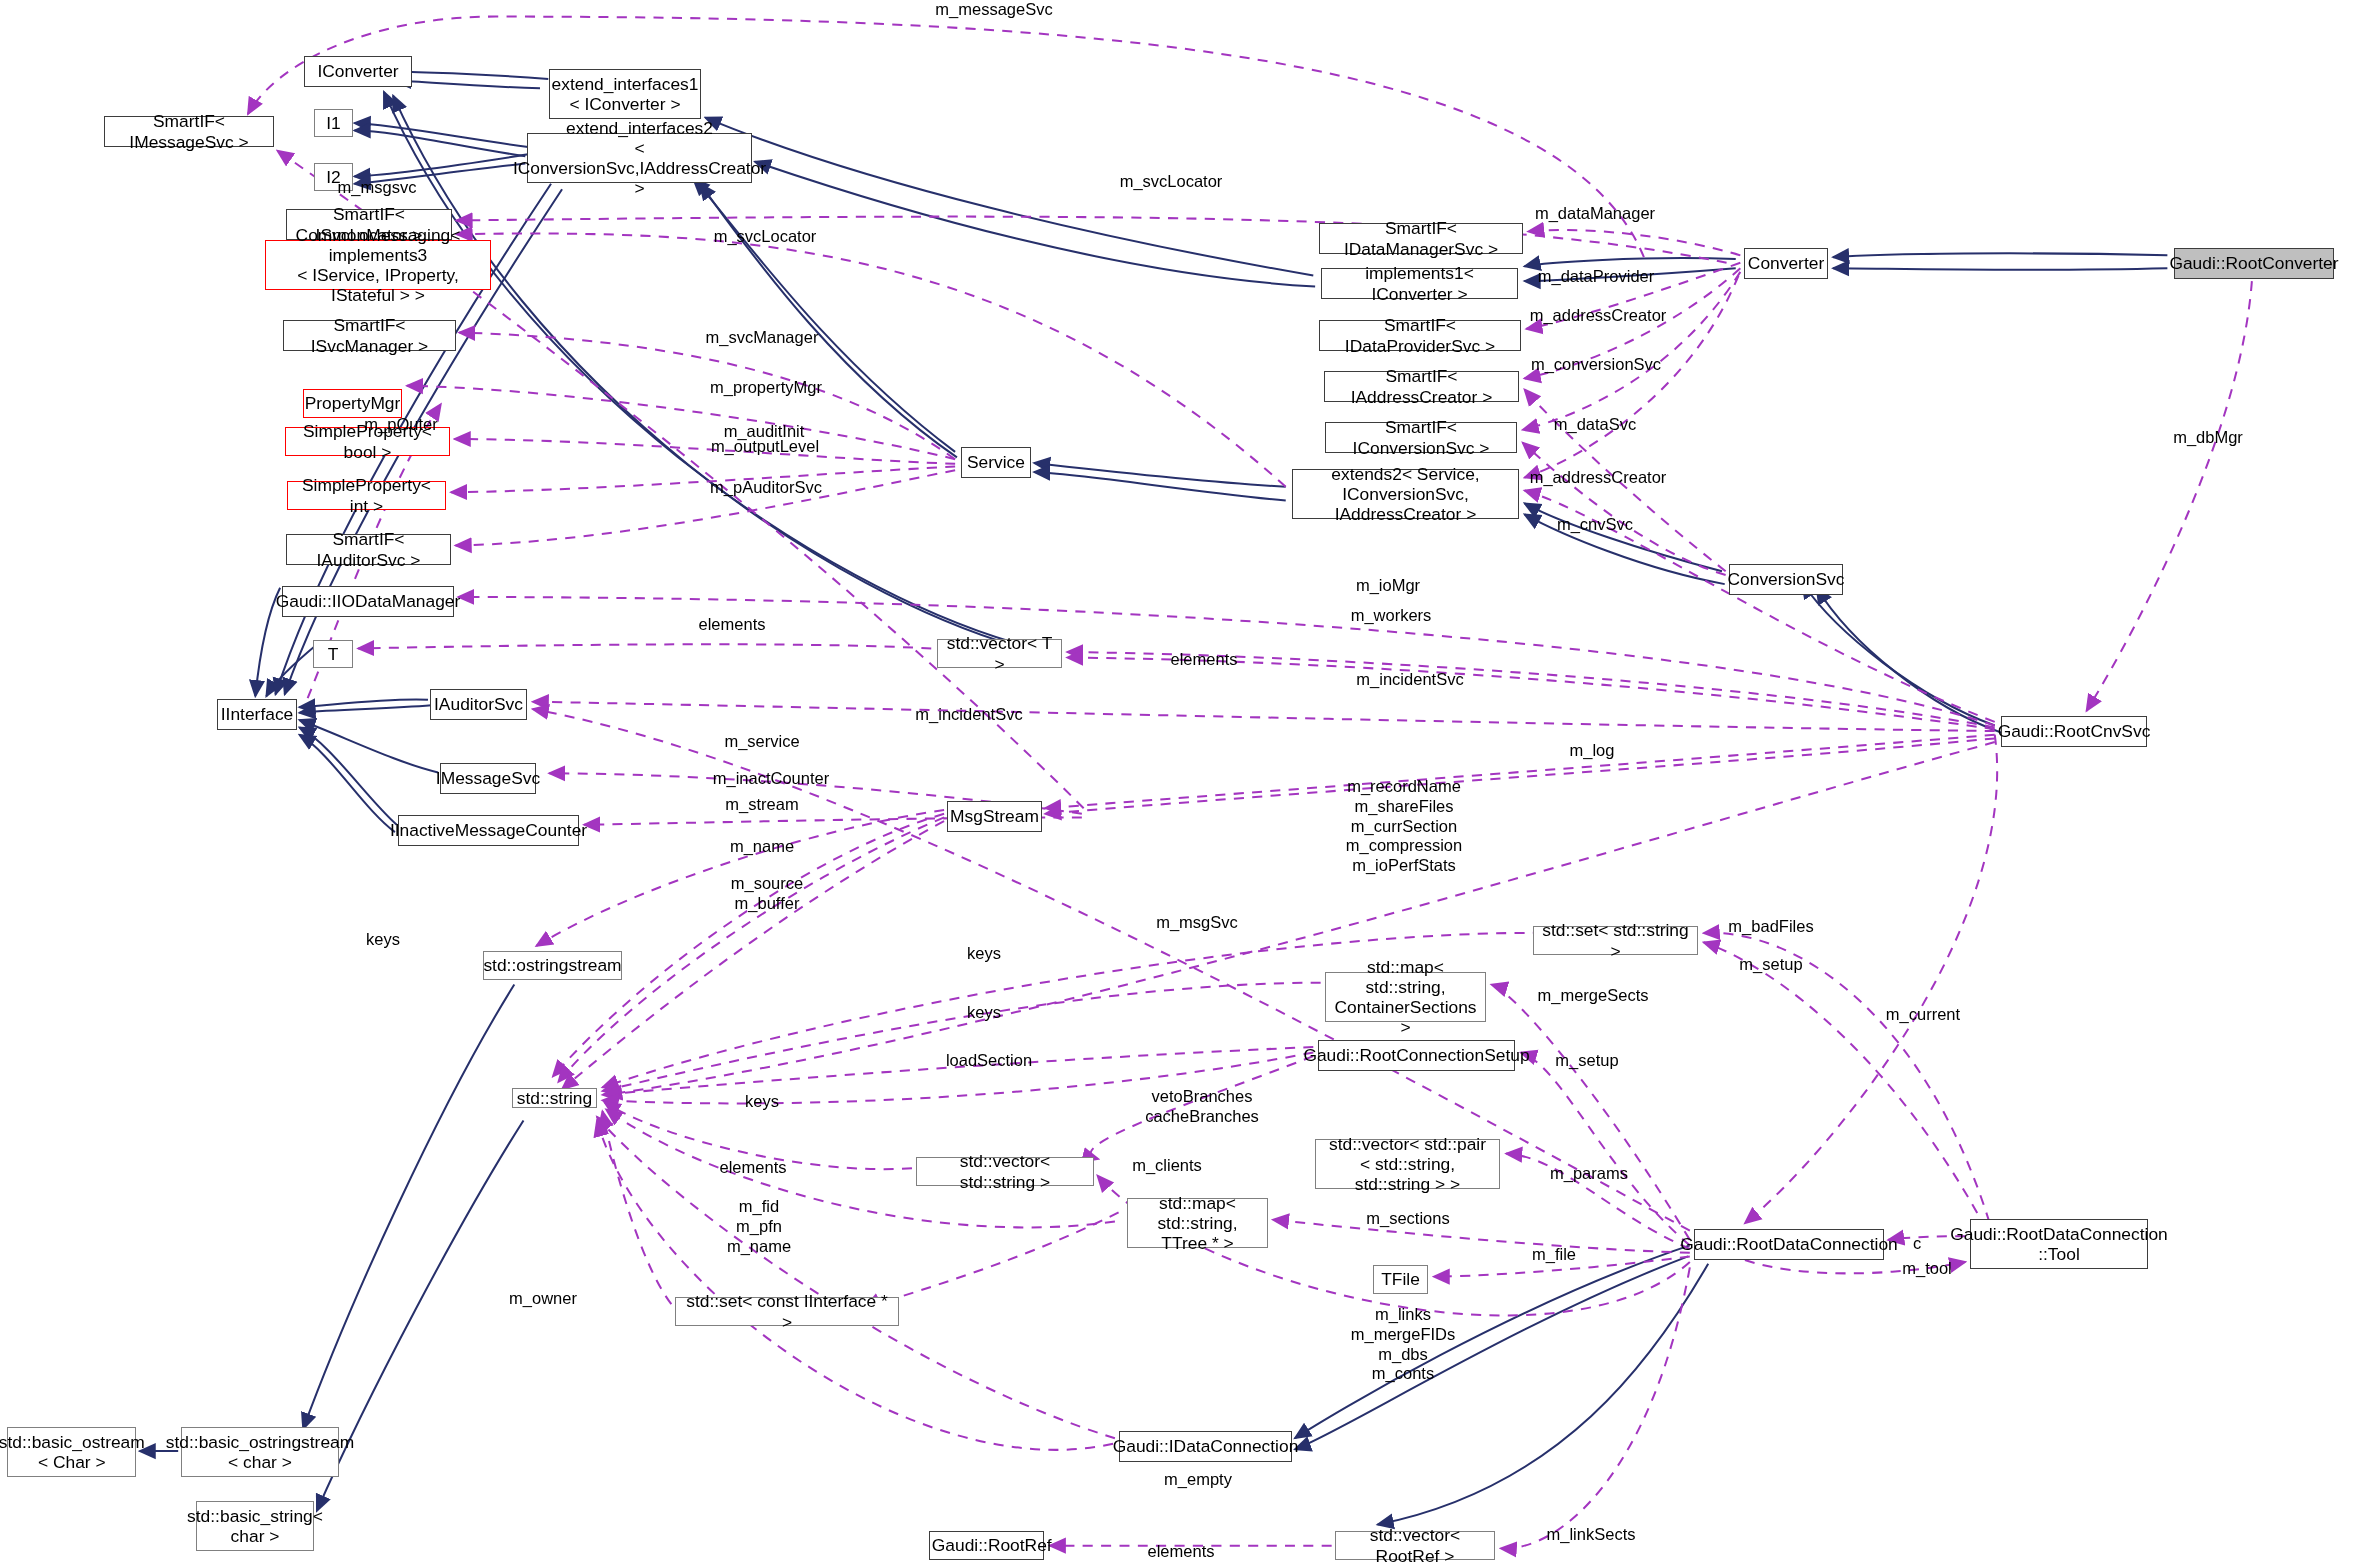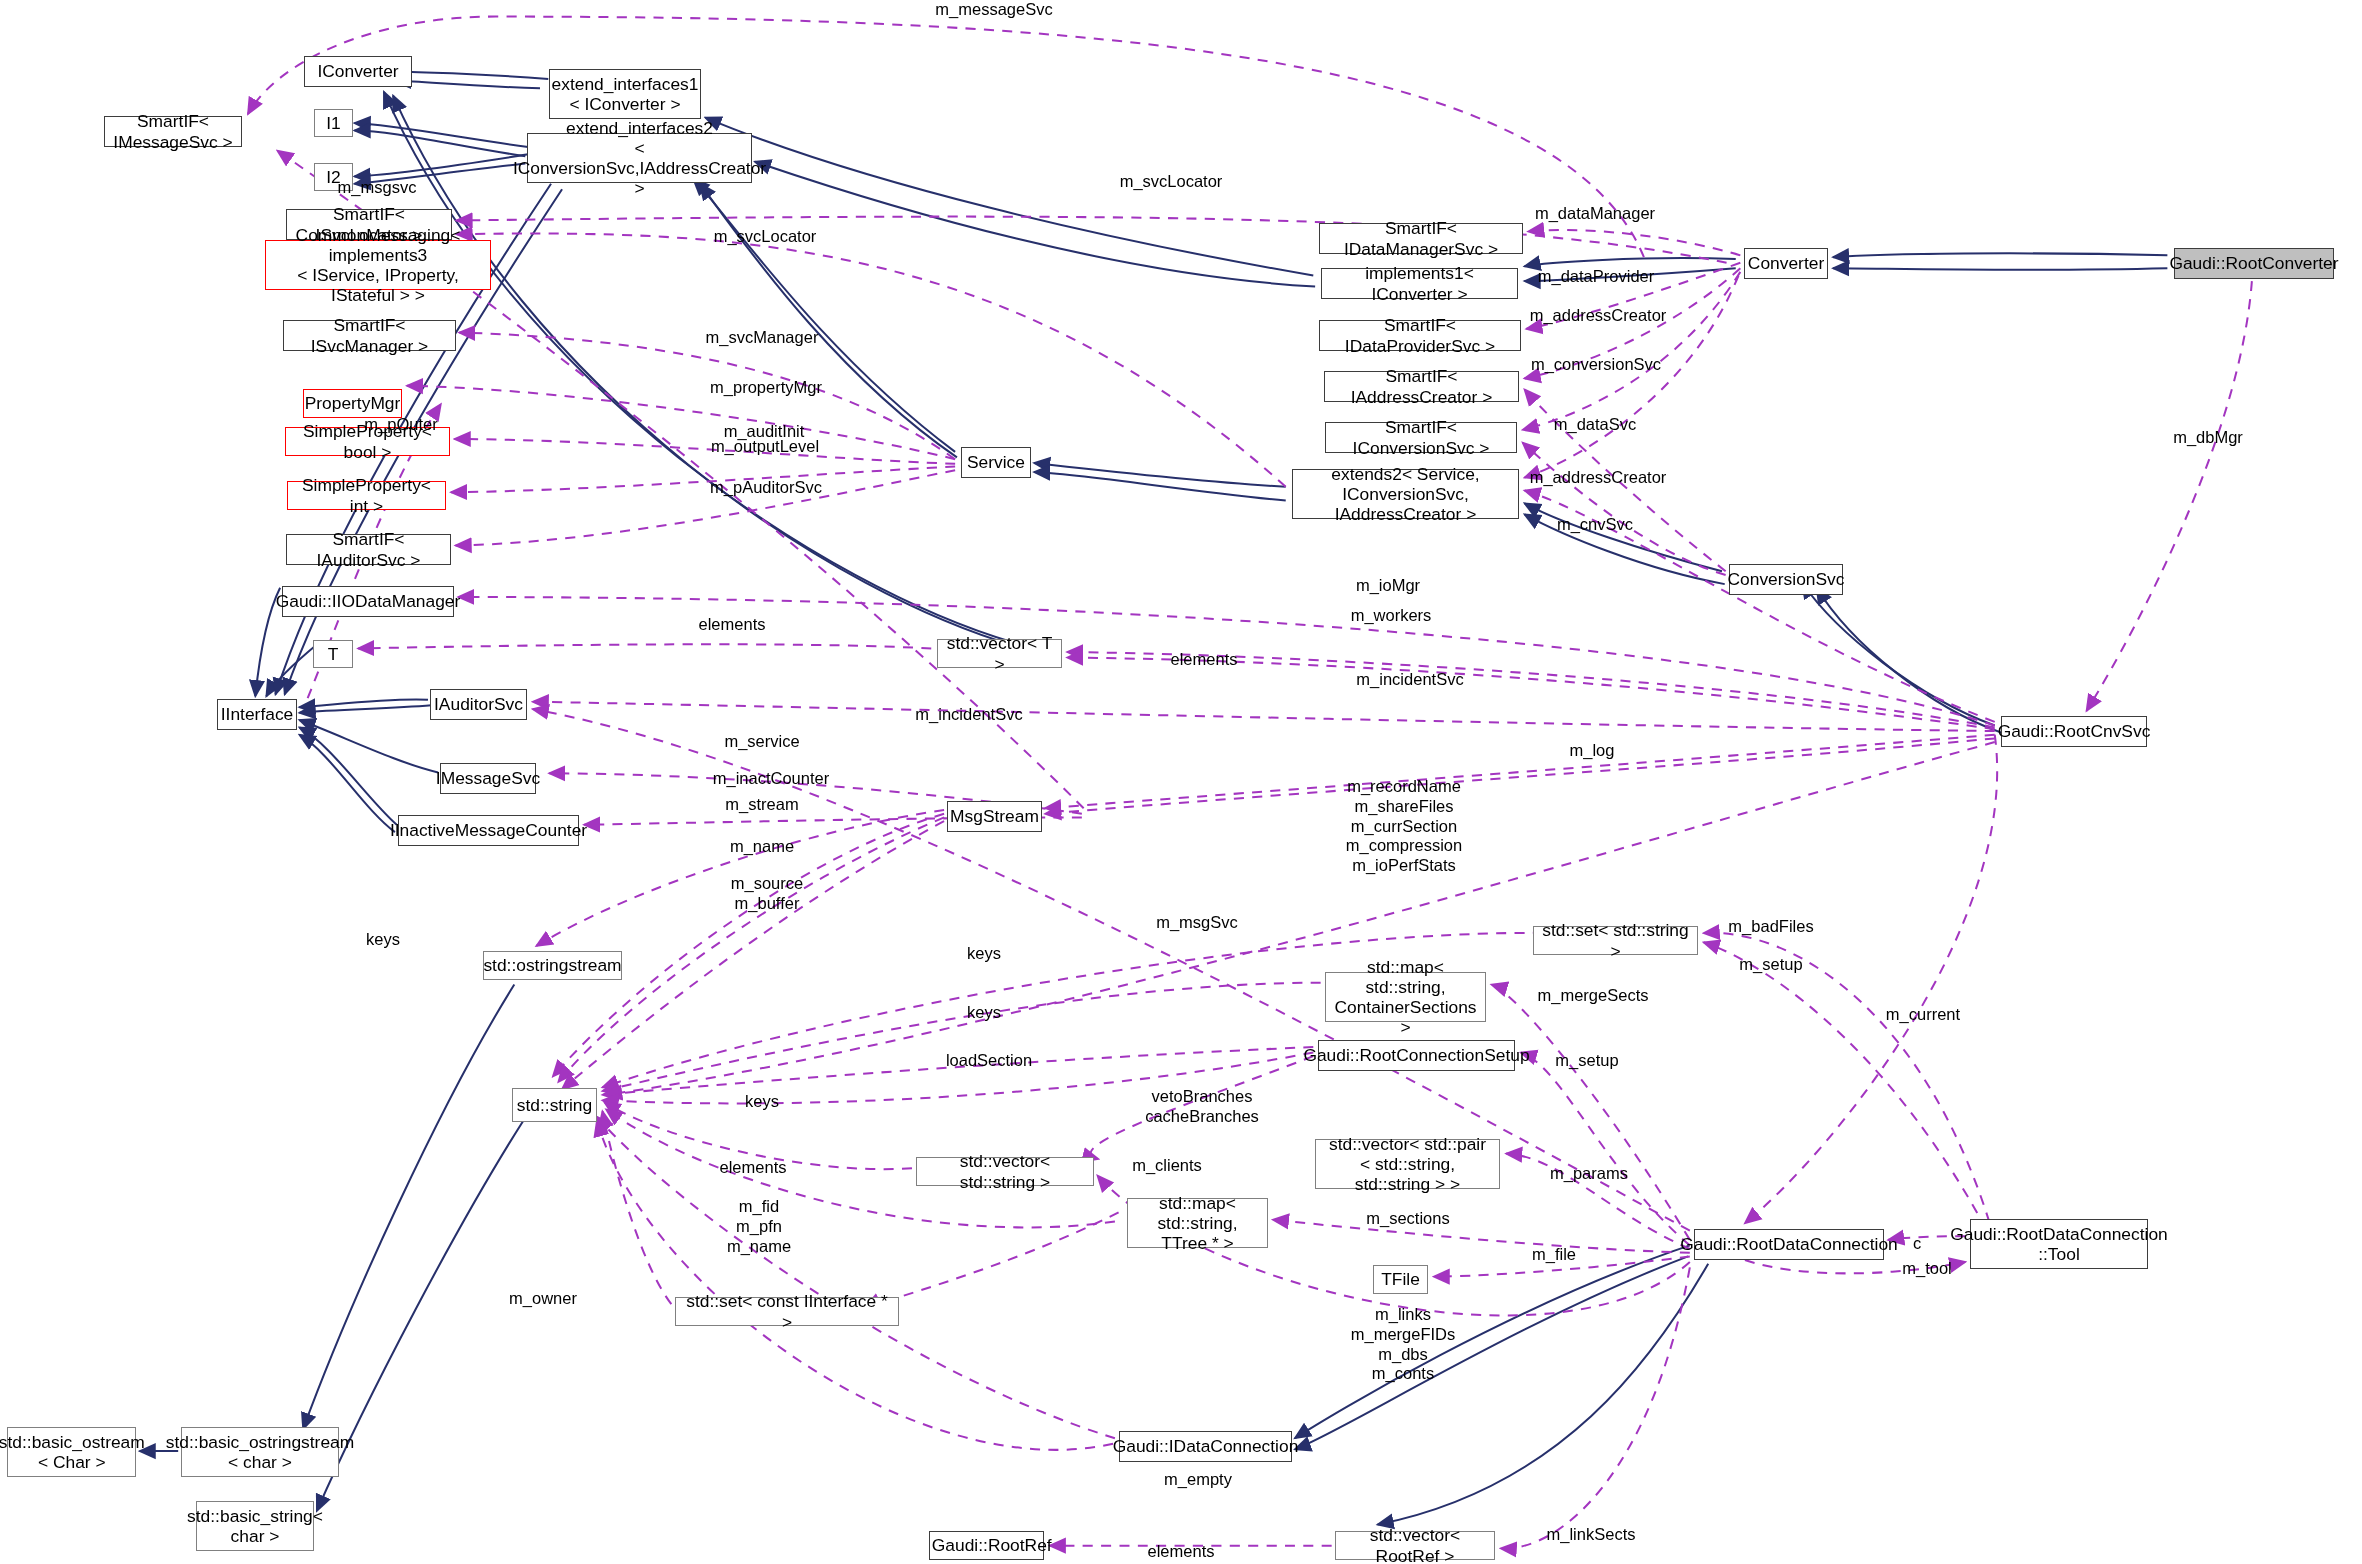--- a/index.html
+++ b/index.html
@@ -199,21 +199,21 @@
       <path d="M 1895,296 C 1830,400 1730,450 1658,468"></path>
       <path d="M 1893,300 C 1840,430 1720,500 1660,520"></path>
 
       <path d="M 1879,622 C 1800,560 1700,470 1660,424"></path>
       <path d="M 1879,626 C 1790,600 1700,520 1658,482"></path>
 
       <path d="M 2172,786 C 1950,700 1750,560 1660,534"></path>
     </g>
   </svg>
 
-  <div class="node black" style="left:104px;top:116px;width:138px;height:31px;">SmartIF&lt; IMessageSvc &gt;</div>
+  <div class="node black" style="left:104px;top:116px;width:170px;height:31px;">SmartIF&lt; IMessageSvc &gt;</div>
   <div class="node black" style="left:304px;top:56px;width:108px;height:31px;">IConverter</div>
   <div class="node" style="left:314px;top:109px;width:39px;height:27.5px;">I1</div>
   <div class="node" style="left:314px;top:163px;width:39px;height:27.5px;">I2</div>
   <div class="node black" style="left:549px;top:69px;width:152px;height:50px;">extend_interfaces1
 &lt; IConverter &gt;</div>
   <div class="node black" style="left:527px;top:133px;width:225px;height:50px;">extend_interfaces2
 &lt; IConversionSvc,IAddressCreator &gt;</div>
   <div class="node black" style="left:286px;top:209px;width:166px;height:31px;">SmartIF&lt; ISvcLocator &gt;</div>
   <div class="node red" style="left:265px;top:240px;width:226px;height:50px;">CommonMessaging&lt; implements3
 &lt; IService, IProperty, IStateful &gt; &gt;</div>
@@ -225,21 +225,21 @@
   <div class="node black" style="left:282px;top:586px;width:172px;height:31px;">Gaudi::IIODataManager</div>
   <div class="node" style="left:313px;top:640px;width:40px;height:27.5px;">T</div>
   <div class="node black" style="left:217px;top:699px;width:80px;height:31px;">IInterface</div>
   <div class="node black" style="left:430px;top:689px;width:97px;height:31px;">IAuditorSvc</div>
   <div class="node black" style="left:440px;top:763px;width:96px;height:31px;">IMessageSvc</div>
   <div class="node black" style="left:398px;top:815px;width:181px;height:31px;">IInactiveMessageCounter</div>
   <div class="node black" style="left:961px;top:447px;width:70px;height:31px;">Service</div>
   <div class="node black" style="left:947px;top:801px;width:95px;height:31px;">MsgStream</div>
   <div class="node" style="left:483px;top:951px;width:139px;height:29px;">std::ostringstream</div>
   <div class="node" style="left:937px;top:639px;width:125px;height:29px;">std::vector&lt; T &gt;</div>
-  <div class="node" style="left:512px;top:1088px;width:85px;height:34px;">std::string</div>
+  <div class="node" style="left:512px;top:1088px;width:85px;height:20px;">std::string</div>
   <div class="node black" style="left:1319px;top:223px;width:204px;height:31px;">SmartIF&lt; IDataManagerSvc &gt;</div>
   <div class="node black" style="left:1321px;top:268px;width:197px;height:31px;">implements1&lt; IConverter &gt;</div>
   <div class="node black" style="left:1319px;top:320px;width:202px;height:31px;">SmartIF&lt; IDataProviderSvc &gt;</div>
   <div class="node black" style="left:1324px;top:371px;width:195px;height:31px;">SmartIF&lt; IAddressCreator &gt;</div>
   <div class="node black" style="left:1325px;top:422px;width:192px;height:31px;">SmartIF&lt; IConversionSvc &gt;</div>
   <div class="node black" style="left:1292px;top:469px;width:227px;height:50px;">extends2&lt; Service,
 IConversionSvc, IAddressCreator &gt;</div>
   <div class="node black" style="left:1744px;top:248px;width:84px;height:31px;">Converter</div>
   <div class="node black" style="left:1729px;top:564px;width:114px;height:31px;">ConversionSvc</div>
   <div class="node gray" style="left:2174px;top:248px;width:160px;height:31px;">Gaudi::RootConverter</div>

